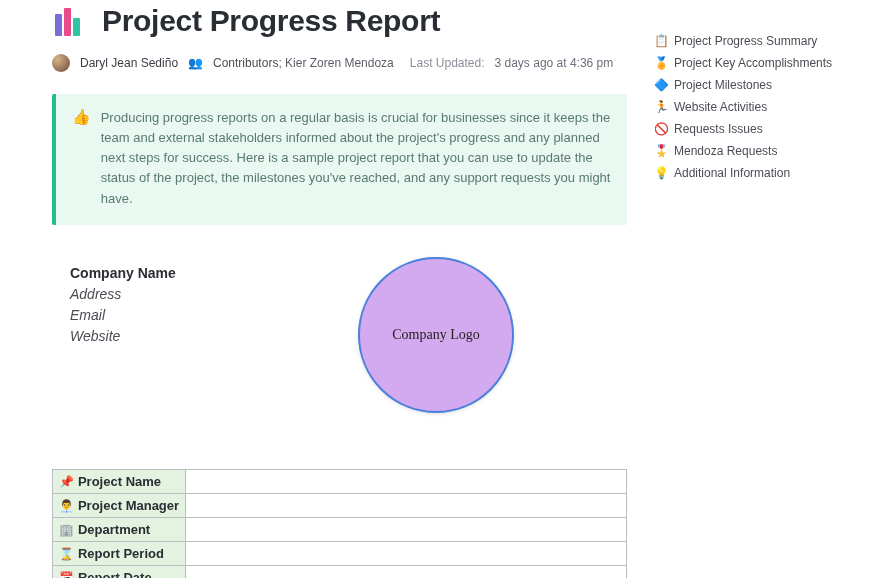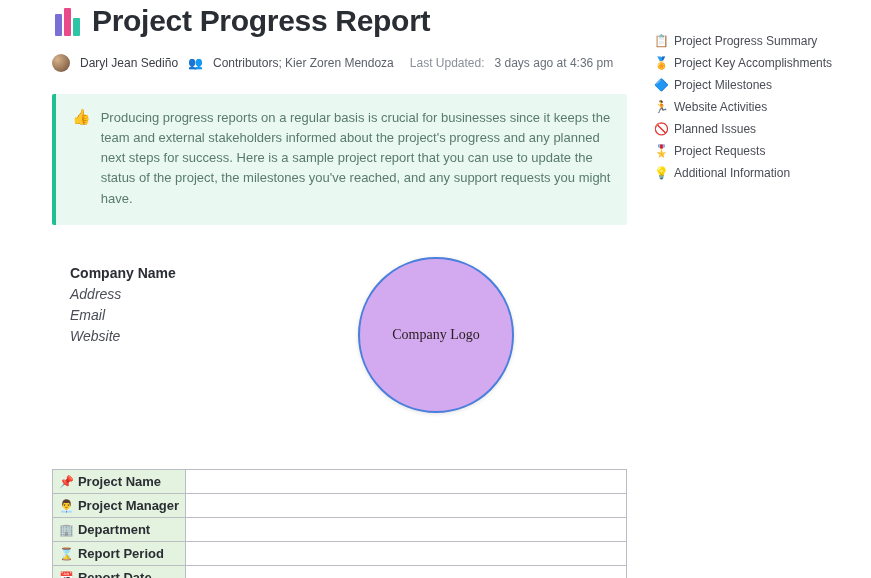--- a/index.html
+++ b/index.html
@@ -14,21 +14,21 @@
   }
   .main {
     position: absolute;
     left: 52px;
     top: 0;
     width: 575px;
   }
   .title-row {
     display: flex;
     align-items: center;
-    gap: 10px;
+    gap: 20px;
     padding-top: 4px;
   }
   .title-icon {
     width: 30px;
     height: 30px;
     display: flex;
     align-items: flex-end;
     justify-content: center;
     gap: 2px;
   }
@@ -228,23 +228,23 @@
     <div class="toc-item">
       <span class="ico">🔷</span>
       <span class="lbl">Project Milestones</span>
     </div>
     <div class="toc-item">
       <span class="ico">🏃</span>
       <span class="lbl">Website Activities</span>
     </div>
     <div class="toc-item">
       <span class="ico">🚫</span>
-      <span class="lbl">Planned Issues</span>
+      <span class="lbl">Requests Issues</span>
     </div>
     <div class="toc-item">
       <span class="ico">🎖️</span>
-      <span class="lbl">Project Requests</span>
+      <span class="lbl">Mendoza Requests</span>
     </div>
     <div class="toc-item">
       <span class="ico">💡</span>
       <span class="lbl">Additional Information</span>
     </div>
   </div>
 
 </body></html>

